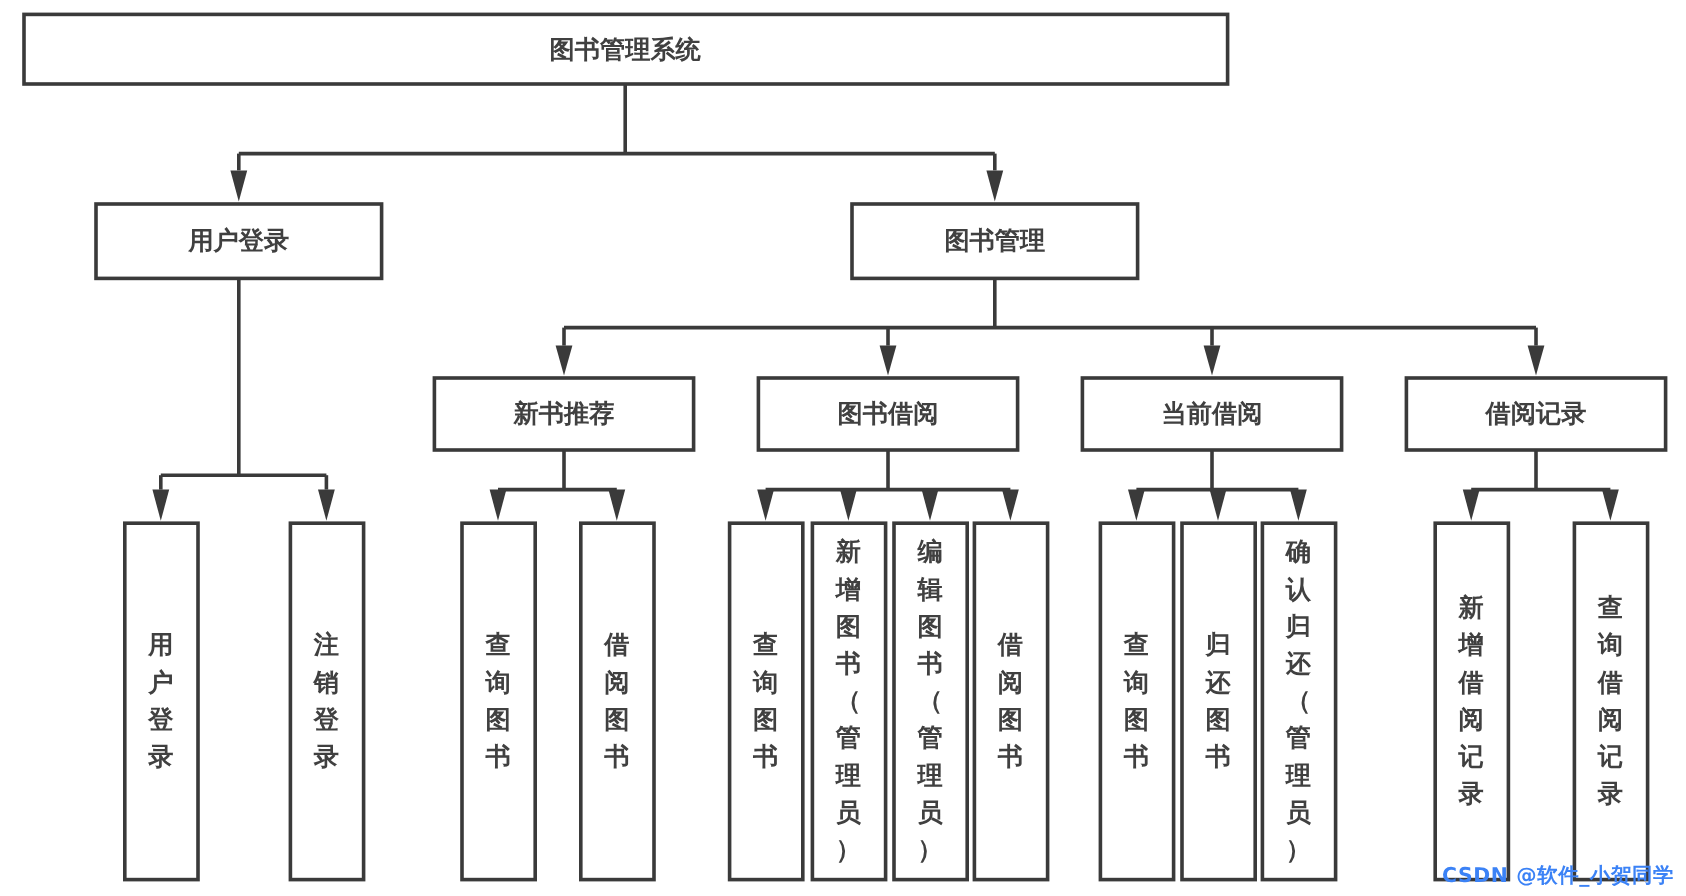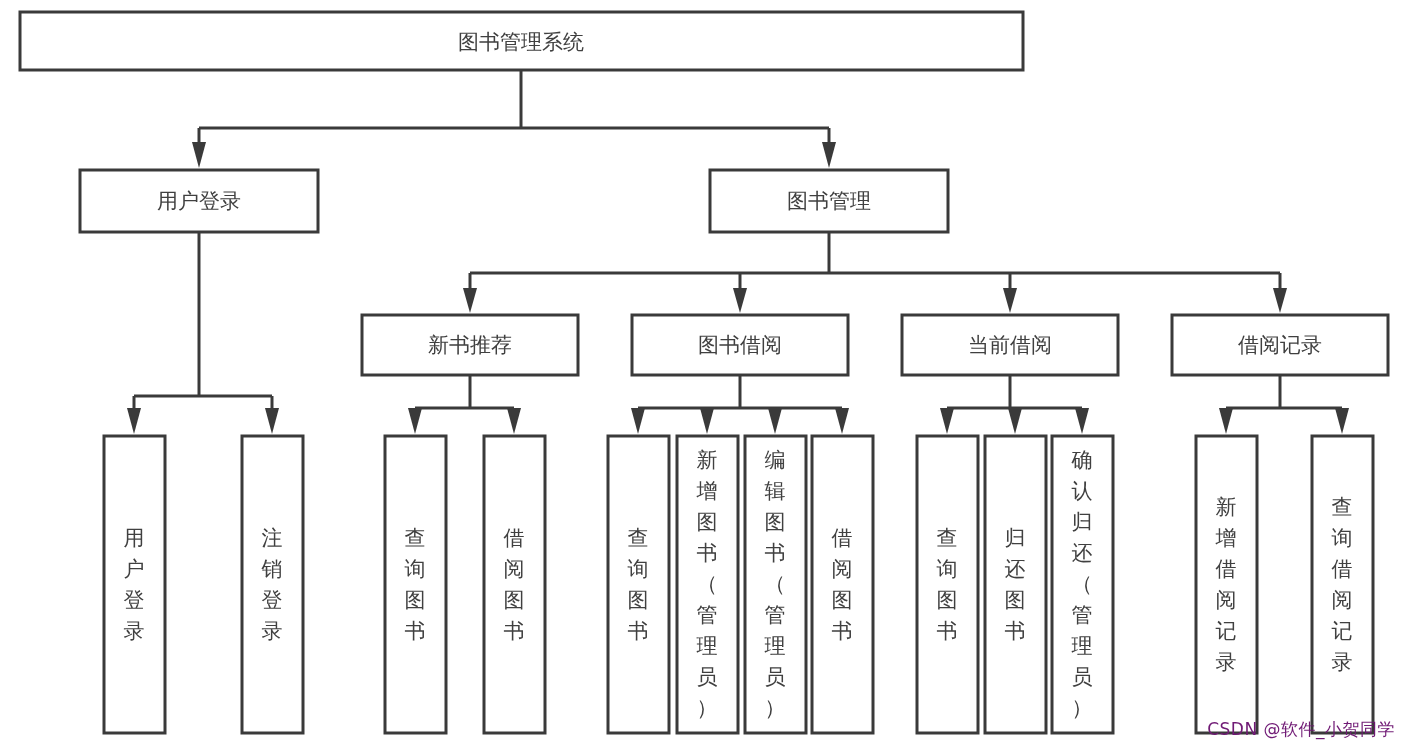--- a/index.html
+++ b/index.html
@@ -12,20 +12,21 @@
     width: 1405px;
     height: 747px;
     font-family: "DejaVu Sans", "Liberation Sans", sans-serif;
     overflow: hidden;
   }
   #diagram-root {
     position: relative;
     width: 1405px;
     height: 747px;
     background: #ffffff;
+    font-weight: bold;
   }
   svg#flowchart {
     display: block;
     width: 1405px;
     height: 747px;
   }
   .node-box {
     fill: #ffffff;
     stroke: #3a3a3a;
     stroke-width: 3;
@@ -51,21 +52,21 @@
   .arrow-head {
     fill: #3a3a3a;
     stroke: none;
   }
   .watermark {
     position: absolute;
     right: 10px;
     bottom: 6px;
     font-family: "DejaVu Sans", "Liberation Sans", sans-serif;
     font-size: 17px;
-    color: #701a75;
+    color: #3b82f6;
     white-space: nowrap;
     letter-spacing: 0.5px;
     user-select: none;
   }
 </style>
 </head>
 <body>
 
 <div id="diagram-root">
 

